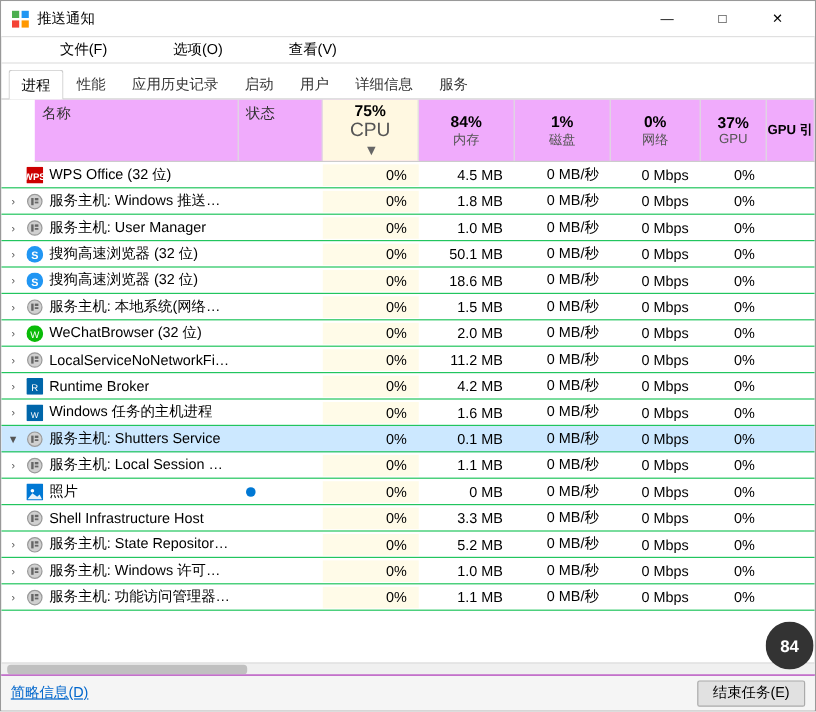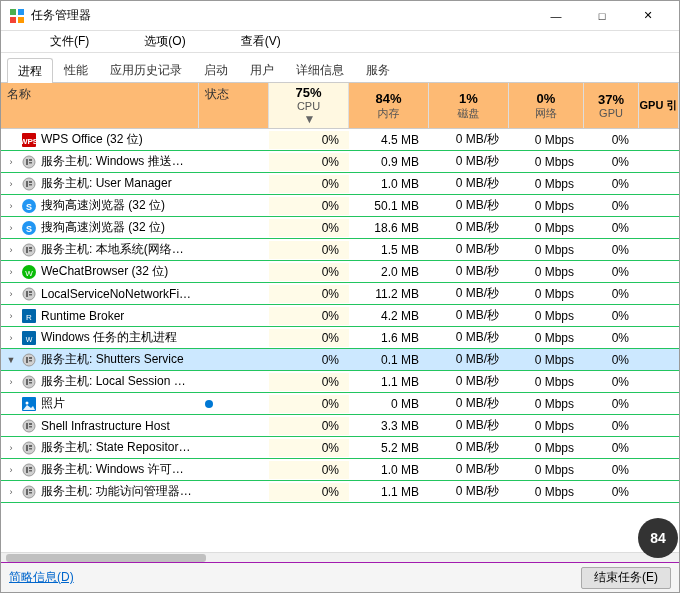--- a/index.html
+++ b/index.html
@@ -109,23 +109,24 @@
     }
     .table-container {
       flex: 1;
       overflow: hidden;
       display: flex;
       flex-direction: column;
     }
     .table-header {
       display: grid;
       grid-template-columns: 1fr 70px 80px 80px 80px 75px 55px 40px;
-      background: #fdba74;
+      background: #f0abfc;
       border-bottom: 1px solid #ccc;
       user-select: none;
+      margin-left: 28px;
     }
     .th {
       padding: 3px 6px;
       font-size: 12px;
       color: #333;
       border-right: 1px solid #ddd;
       cursor: pointer;
       white-space: nowrap;
       overflow: hidden;
       text-overflow: ellipsis;
@@ -139,21 +140,21 @@
       color: #666;
     }
     .th-cpu {
       text-align: center;
       display: flex;
       flex-direction: column;
       align-items: center;
       padding: 2px 4px;
     }
     .th-cpu .pct { font-size: 13px; font-weight: bold; color: #000; }
-    .th-cpu .label { font-size: 11px; color: #555; }
+    .th-cpu .label { font-size: 16px; color: #555; }
     .th-mem, .th-disk, .th-net, .th-gpu, .th-gpumem {
       text-align: center;
       display: flex;
       flex-direction: column;
       align-items: center;
       padding: 2px 4px;
       justify-content: center;
     }
     .th-mem .pct, .th-disk .pct, .th-net .pct, .th-gpu .pct, .th-gpumem .pct {
       font-size: 13px; font-weight: bold; color: #000;
@@ -290,21 +291,21 @@
   <div class="title-bar">
     <div class="title-bar-left">
       <div class="title-icon">
         <svg width="16" height="16" viewBox="0 0 16 16">
           <rect x="1" y="1" width="6" height="6" fill="#4caf50"></rect>
           <rect x="9" y="1" width="6" height="6" fill="#2196f3"></rect>
           <rect x="1" y="9" width="6" height="6" fill="#f44336"></rect>
           <rect x="9" y="9" width="6" height="6" fill="#ff9800"></rect>
         </svg>
       </div>
-      <span class="title-text">任务管理器</span>
+      <span class="title-text">推送通知</span>
     </div>
     <div class="title-bar-controls">
       <button class="title-btn">—</button>
       <button class="title-btn">□</button>
       <button class="title-btn close">✕</button>
     </div>
   </div>
 
   <div class="menu-bar">
     <div class="menu-item">文件(F)</div>
@@ -399,21 +400,21 @@
                 <circle cx="7" cy="7" r="6" fill="#d0d0d0" stroke="#999" stroke-width="1"></circle>
                 <rect x="4" y="4" width="2" height="6" fill="#666"></rect>
                 <rect x="7" y="4" width="3" height="2" fill="#666"></rect>
                 <rect x="7" y="7" width="3" height="1.5" fill="#666"></rect>
               </svg>
             </span>
             <span class="process-name">服务主机: Windows 推送通知...</span>
           </div>
           <div class="td"></div>
           <div class="td center cpu-col">0%</div>
-          <div class="td center">0.9 MB</div>
+          <div class="td center">1.8 MB</div>
           <div class="td center">0 MB/秒</div>
           <div class="td center">0 Mbps</div>
           <div class="td center">0%</div>
           <div class="td center"></div>
         </div>
         <div class="table-row">
           <div class="td name-cell">
             <span class="expand-btn">›</span>
             <span class="process-icon" style="color: rgb(85, 85, 85);">
               <svg width="14" height="14" viewBox="0 0 14 14">

